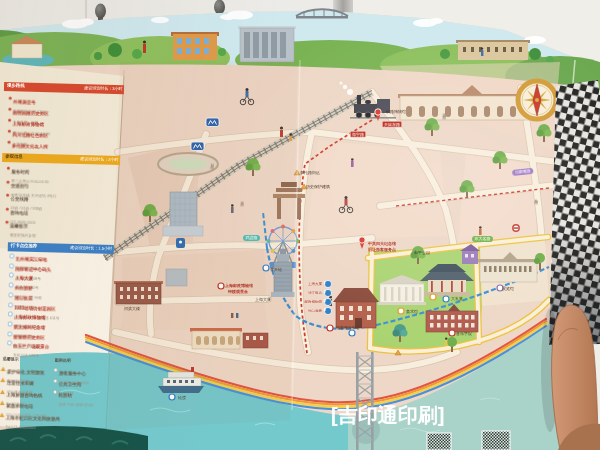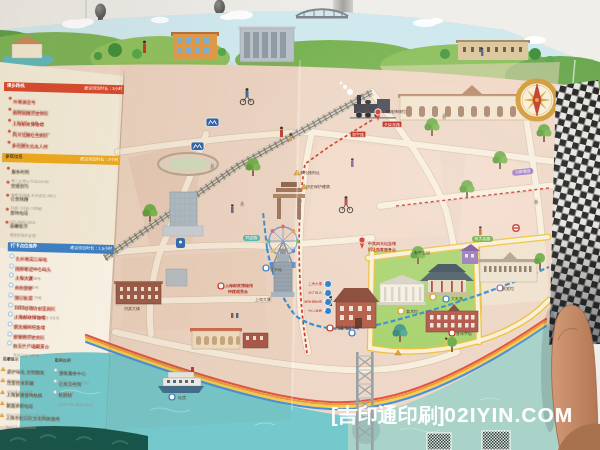--- a/index.html
+++ b/index.html
@@ -35,21 +35,21 @@
   .ic-tri{width:0;height:0;border-left:5px solid transparent;border-right:5px solid transparent;
           border-bottom:9px solid #e2a23a;}
   .ic-gcirc{width:8px;height:8px;border-radius:50%;border:1.4px solid #8a8a84;background:#fff;}
   .pitem .tx{line-height:1.1;}
   .pitem .lab{font-size:9px;font-weight:bold;color:#b5382a;white-space:nowrap;}
   .pitem.gray .lab{color:#6a5a48;}
   .pitem .sub{font-size:7.5px;color:#9a9184;white-space:nowrap;}
   .phead{position:absolute;font-size:8px;font-weight:bold;color:#5a5248;transform:scale(.5);
          transform-origin:0 0;white-space:nowrap;}
   
-  #watermark{position:absolute;left:331px;top:402px;display:flex;align-items:baseline;
+  #watermark{position:absolute;left:331px;top:402px;display:flex;gap:11px;align-items:baseline;
              color:rgba(255,255,255,.96);font-weight:bold;filter:blur(.2px);
              text-shadow:0 0 1px rgba(255,255,255,.35);}
   #wm-brand{font-size:20px;letter-spacing:0px;}
   #wm-domain{font-size:21px;letter-spacing:1px;}
   .sheen{background:
      radial-gradient(ellipse 330px 260px at 445px 180px, rgba(255,255,255,.16), transparent 70%),
      linear-gradient(100deg, rgba(120,80,40,.07), transparent 42%);}
 </style>
 </head>
 <body>
@@ -891,16 +891,15 @@
       <div class="stopnum" style="left: 321px; top: 289px;">2</div>
       <div class="stoplbl" style="left: 232px; top: 290px;">浦江饭店</div>
       <div class="stopnum" style="left: 321px; top: 298px;">3</div>
       <div class="stoplbl" style="left: 232px; top: 299px;">邮政博物馆</div>
       <div class="stopnum" style="left: 321px; top: 307px;">4</div>
       <div class="stoplbl" style="left: 232px; top: 308px;">外白渡桥</div>
     </div>
 
 <div id="watermark">
   <span id="wm-brand">[吉印通印刷]</span>
-  <span id="wm-domain">02IYIN.COM</span>
 </div>
 
 </div>
 
 </body></html>

